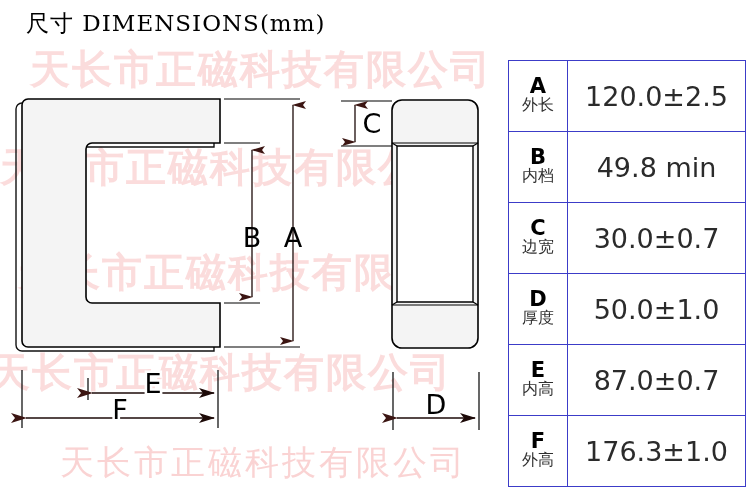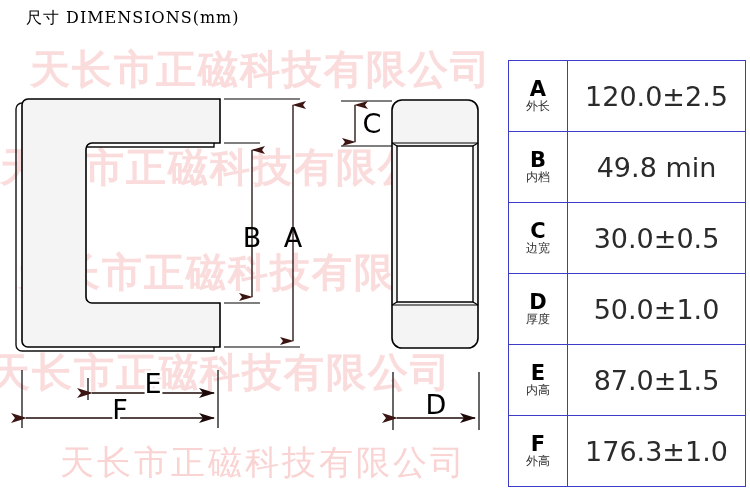--- a/index.html
+++ b/index.html
@@ -52,21 +52,21 @@
     width: 750px; height: 500px;
     z-index: 3;
   }
 
   
   #title {
     position: absolute;
     left: 26px;
     top: 8px;
     font-family: "DejaVu Serif", "Liberation Serif", serif;
-    font-size: 16px;
+    font-size: 23px;
     color: #000000;
     letter-spacing: 1px;
     white-space: nowrap;
   }
 
   
   #drawing {
     position: absolute;
     left: 0; top: 0;
     width: 510px;
@@ -97,22 +97,22 @@
   .sym-letter {
     display: block;
     font-family: "DejaVu Sans", "Liberation Sans", sans-serif;
     font-size: 21px;
     font-weight: bold;
     color: #000000;
     line-height: 1.02;
   }
   .sym-cn {
     display: block;
-    font-family: Liberation Serif, serif;
-    font-size: 12px;
+    font-family: Liberation Mono, monospace;
+    font-size: 16px;
     color: #303030;
     line-height: 1.05;
   }
   .val-cell {
     text-align: center;
     vertical-align: middle;
     height: 70px;
   }
   .val-text {
     font-family: "DejaVu Sans", "Liberation Sans", sans-serif;
@@ -254,39 +254,39 @@
           <td class="val-cell">
             <span class="val-text">49.8 min</span>
           </td>
         </tr>
         <tr>
           <td class="sym-cell">
             <span class="sym-letter">C</span>
             <span class="sym-cn">边宽</span>
           </td>
           <td class="val-cell">
-            <span class="val-text">30.0±0.5</span>
+            <span class="val-text">30.0±0.7</span>
           </td>
         </tr>
         <tr>
           <td class="sym-cell">
             <span class="sym-letter">D</span>
             <span class="sym-cn">厚度</span>
           </td>
           <td class="val-cell">
             <span class="val-text">50.0±1.0</span>
           </td>
         </tr>
         <tr>
           <td class="sym-cell">
             <span class="sym-letter">E</span>
             <span class="sym-cn">内高</span>
           </td>
           <td class="val-cell">
-            <span class="val-text">87.0±1.5</span>
+            <span class="val-text">87.0±0.7</span>
           </td>
         </tr>
         <tr>
           <td class="sym-cell">
             <span class="sym-letter">F</span>
             <span class="sym-cn">外高</span>
           </td>
           <td class="val-cell">
             <span class="val-text">176.3±1.0</span>
           </td>

